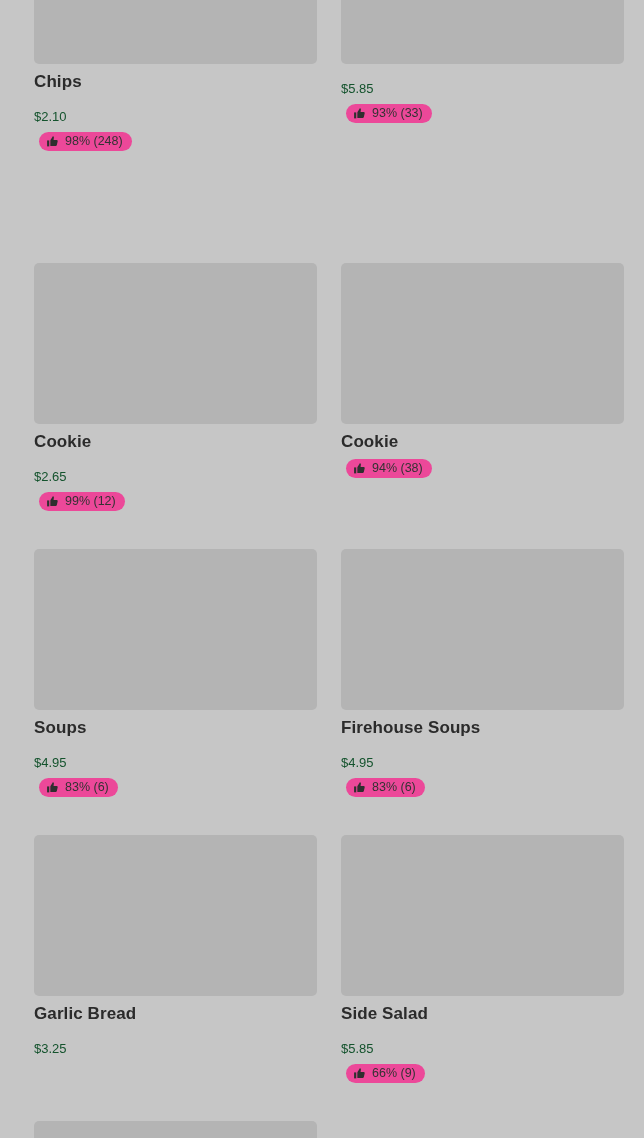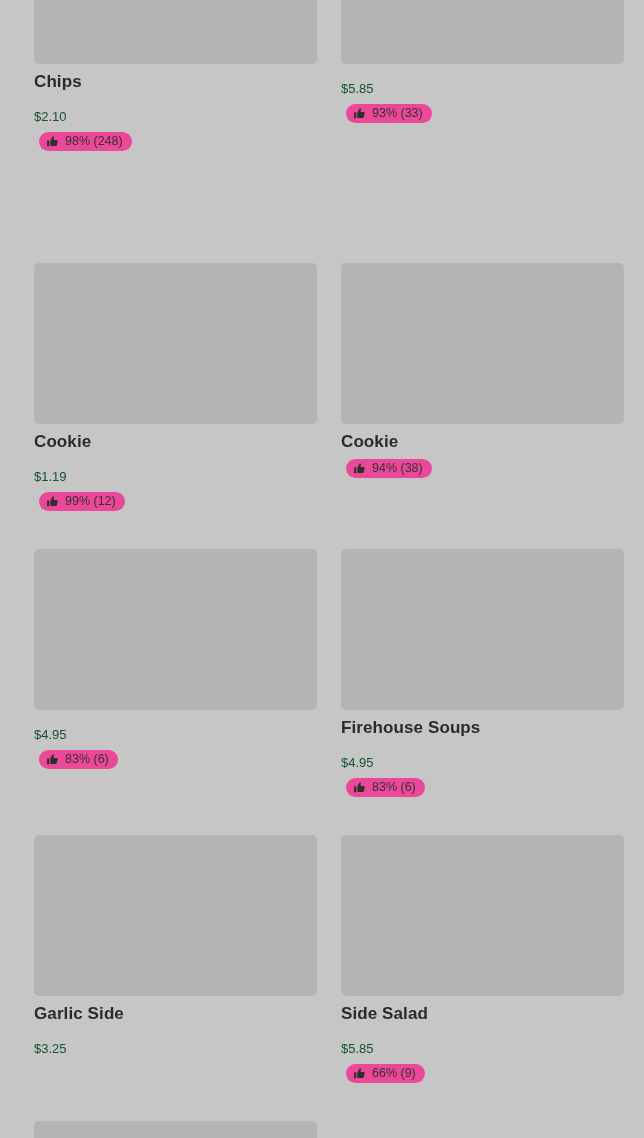--- a/index.html
+++ b/index.html
@@ -123,21 +123,21 @@
           <path d="M8 21V9.6l4.1-6.5c.3-.5.9-.7 1.5-.5.7.2 1.1.9 1 1.6L14 9h5.6c1.3 0 2.3 1.2 2 2.5l-1.6 7c-.2 1-1.1 1.7-2.1 1.7H8z"></path>
         </svg>
       </span>
       <span class="rating-text">93% (33)</span>
     </div>
   </div>
 
   <div class="menu-card col-left row-2">
     <div class="card-image"></div>
     <span class="card-title">Cookie</span>
-    <span class="card-price">$1.19</span>
+    <span class="card-price">$2.65</span>
     <div class="rating-badge">
       <span class="thumb-icon">
         <svg width="13" height="13" viewBox="0 0 24 24" fill="#2f2f2f" aria-hidden="true">
           <path d="M2 10h4v11H2z"></path>
           <path d="M8 21V9.6l4.1-6.5c.3-.5.9-.7 1.5-.5.7.2 1.1.9 1 1.6L14 9h5.6c1.3 0 2.3 1.2 2 2.5l-1.6 7c-.2 1-1.1 1.7-2.1 1.7H8z"></path>
         </svg>
       </span>
       <span class="rating-text">99% (12)</span>
     </div>
   </div>
@@ -151,20 +151,21 @@
           <path d="M2 10h4v11H2z"></path>
           <path d="M8 21V9.6l4.1-6.5c.3-.5.9-.7 1.5-.5.7.2 1.1.9 1 1.6L14 9h5.6c1.3 0 2.3 1.2 2 2.5l-1.6 7c-.2 1-1.1 1.7-2.1 1.7H8z"></path>
         </svg>
       </span>
       <span class="rating-text">94% (38)</span>
     </div>
   </div>
 
   <div class="menu-card col-left row-3">
     <div class="card-image"></div>
+    <span class="card-title">Soups</span>
     <span class="card-price">$4.95</span>
     <div class="rating-badge">
       <span class="thumb-icon">
         <svg width="13" height="13" viewBox="0 0 24 24" fill="#2f2f2f" aria-hidden="true">
           <path d="M2 10h4v11H2z"></path>
           <path d="M8 21V9.6l4.1-6.5c.3-.5.9-.7 1.5-.5.7.2 1.1.9 1 1.6L14 9h5.6c1.3 0 2.3 1.2 2 2.5l-1.6 7c-.2 1-1.1 1.7-2.1 1.7H8z"></path>
         </svg>
       </span>
       <span class="rating-text">83% (6)</span>
     </div>
@@ -180,21 +181,21 @@
           <path d="M2 10h4v11H2z"></path>
           <path d="M8 21V9.6l4.1-6.5c.3-.5.9-.7 1.5-.5.7.2 1.1.9 1 1.6L14 9h5.6c1.3 0 2.3 1.2 2 2.5l-1.6 7c-.2 1-1.1 1.7-2.1 1.7H8z"></path>
         </svg>
       </span>
       <span class="rating-text">83% (6)</span>
     </div>
   </div>
 
   <div class="menu-card col-left row-4">
     <div class="card-image"></div>
-    <span class="card-title">Garlic Side</span>
+    <span class="card-title">Garlic Bread</span>
     <span class="card-price">$3.25</span>
   </div>
 
   <div class="menu-card col-right row-4">
     <div class="card-image"></div>
     <span class="card-title">Side Salad</span>
     <span class="card-price">$5.85</span>
     <div class="rating-badge">
       <span class="thumb-icon">
         <svg width="13" height="13" viewBox="0 0 24 24" fill="#2f2f2f" aria-hidden="true">

